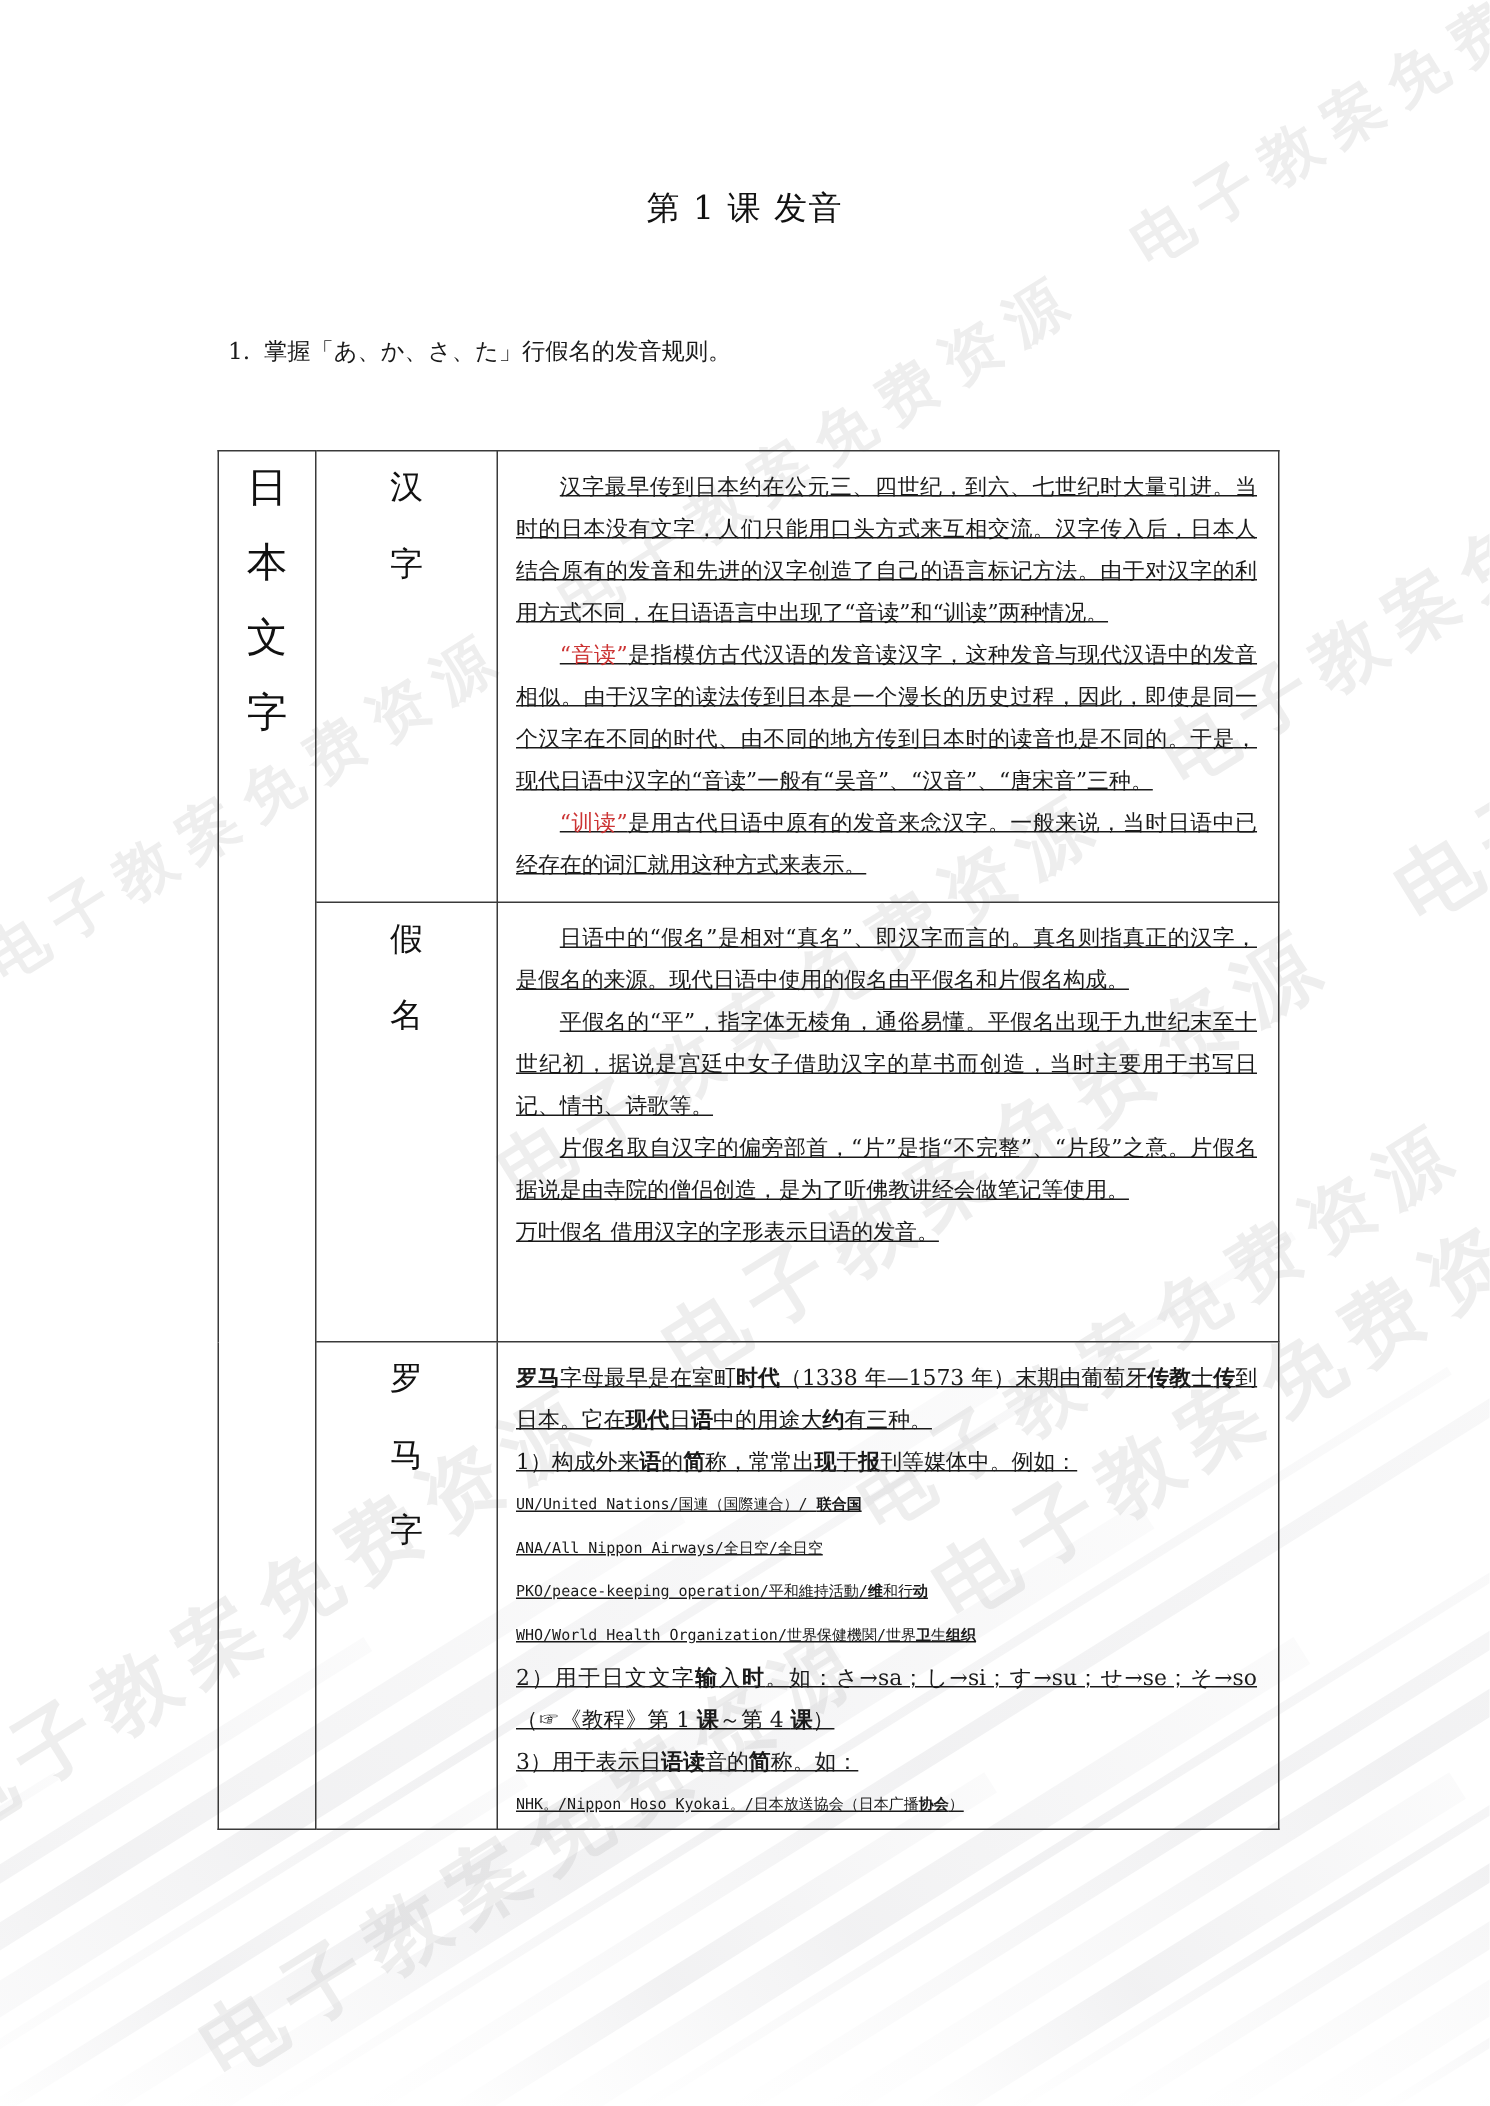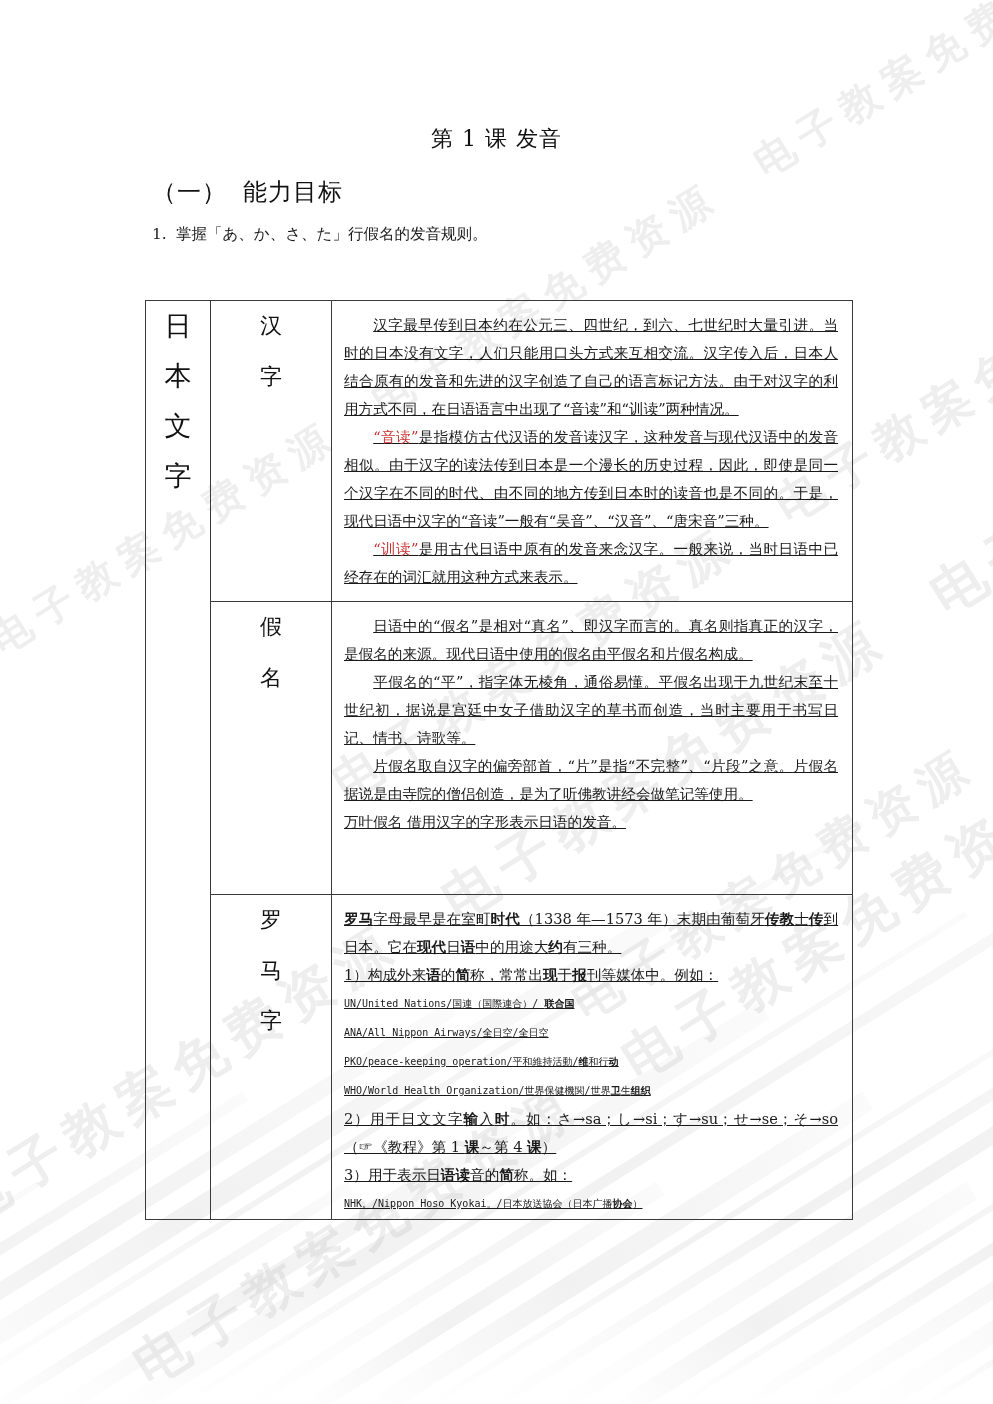--- a/index.html
+++ b/index.html
@@ -170,23 +170,20 @@
     <div class="wm-stripe" style="left: 796px; top: 1404px; width: 930px; height: 16px; transform: rotate(-32deg);"></div>
     <div class="wm-stripe" style="left: 858px; top: 1404px; width: 1100px; height: 21px; transform: rotate(-32deg);"></div>
     <div class="wm-stripe" style="left: 920px; top: 1404px; width: 420px; height: 6px; transform: rotate(-32deg);"></div>
     <div class="wm-stripe" style="left: 982px; top: 1404px; width: 590px; height: 11px; transform: rotate(-32deg);"></div>
   </div>
 
 <div id="page">
 
   <div class="doc-title">第 1 课  发音</div>
 
-  <div class="section-heading">
-    <span class="sh-num">（一）</span><span>能力目标</span>
-  </div>
 
   <div class="goal-list">
       <div class="goal-item"><span class="goal-num">1.</span><span>掌握「あ、か、さ、た」行假名的发音规则。</span></div>
     </div>
 
   <table class="main-table">
     <tbody>
       <tr>
         <td class="col-outer" rowspan="3">
           <div class="vlabel vlabel-outer">

